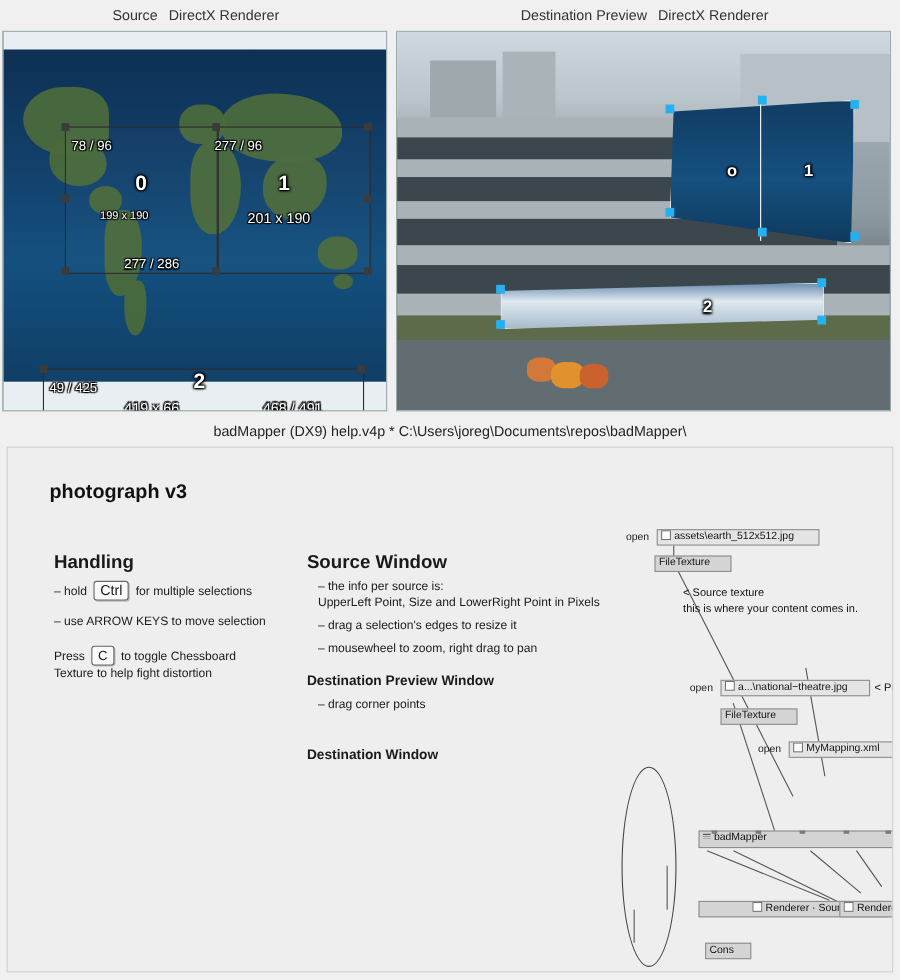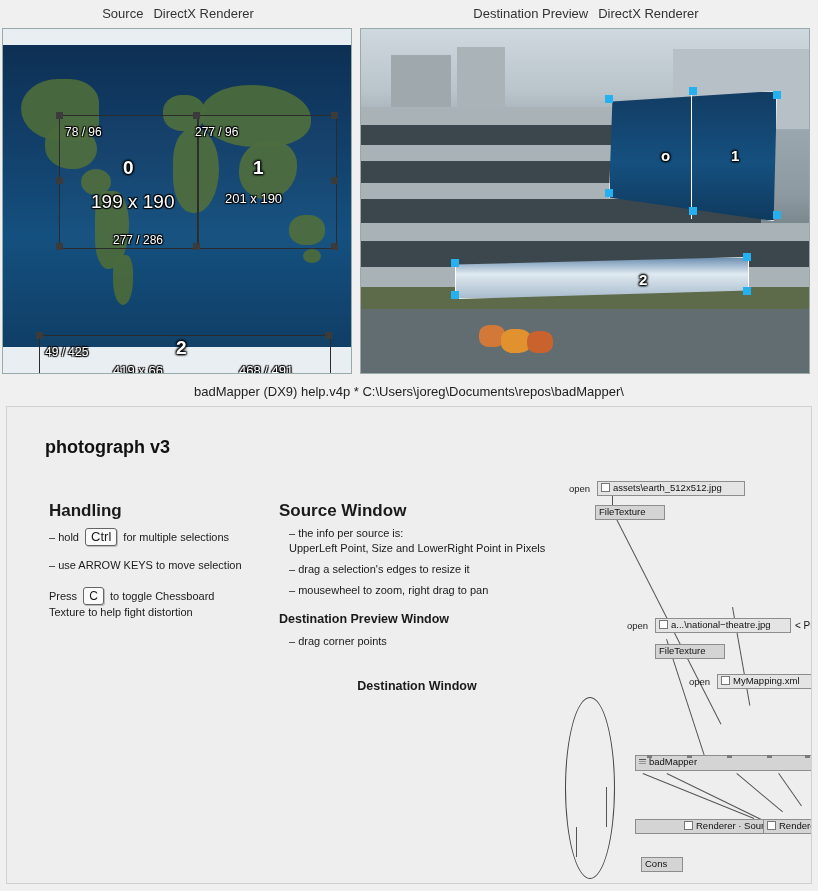--- a/index.html
+++ b/index.html
@@ -106,21 +106,21 @@
       <div class="handle" style="left:53px;top:148px;"></div>
       <div class="handle" style="left:328px;top:148px;"></div>
       <div class="handle" style="left:53px;top:214px;"></div>
       <div class="handle" style="left:190px;top:214px;"></div>
       <div class="handle" style="left:328px;top:214px;"></div>
 
       <div class="lbl" style="left:62px;top:96px;">78 / 96</div>
       <div class="lbl" style="left:192px;top:96px;">277 / 96</div>
       <div class="bignum" style="left:120px;top:128px;">0</div>
       <div class="bignum" style="left:250px;top:128px;">1</div>
-      <div class="lbl" style="left:88px;top:162px;font-size:19px;">199 x 190</div>
+      <div class="lbl" style="left:88px;top:162px;font-size:10px;">199 x 190</div>
       <div class="lbl" style="left:222px;top:162px;font-size:13px;">201 x 190</div>
       <div class="lbl" style="left:110px;top:204px;">277 / 286</div>
       <div class="lbl" style="left:248px;top:204px;"></div>
 
       <div class="shape" style="left:36px;top:306px;width:290px;height:46px;"></div>
       <div class="handle" style="left:33px;top:303px;"></div>
       <div class="handle" style="left:322px;top:303px;"></div>
 
       <div class="lbl" style="left:42px;top:316px;">49 / 425</div>
       <div class="bignum" style="left:173px;top:308px;">2</div>
@@ -210,21 +210,21 @@
      UpperLeft Point, Size and LowerRight Point in Pixels</li>
       <li>– drag a selection's edges to resize it</li>
       <li>– mousewheel to zoom, right drag to pan</li>
     </ul>
 
     <div class="sub">Destination Preview Window</div>
     <ul style="padding-left:10px;">
       <li>– drag corner points</li>
     </ul>
 
-    <div class="sub" style="margin-top:30px;text-align:center;">Destination Window</div>
+    <div class="sub" style="margin-top:30px;">Destination Window</div>
   </div>
 
   <div class="graph">
 
     <div class="wire" style="left:66px;top:88px;width:20px;transform:rotate(90deg);"></div>
     <div class="wire" style="left:70px;top:112px;width:230px;transform:rotate(63deg);"></div>
     <div class="wire" style="left:120px;top:232px;width:130px;transform:rotate(72deg);"></div>
     <div class="wire" style="left:186px;top:200px;width:100px;transform:rotate(80deg);"></div>
     <div class="wire" style="left:96px;top:366px;width:120px;transform:rotate(22deg);"></div>
     <div class="wire" style="left:120px;top:366px;width:130px;transform:rotate(26deg);"></div>
@@ -235,20 +235,22 @@
 
     <div class="ellipse" style="left:18px;top:290px;width:48px;height:180px;"></div>
 
     <div class="iolabel" style="left:22px;top:76px;">open</div>
     <div class="node io" style="left:50px;top:74px;width:140px;">
       <span class="doticon"></span><span>assets\earth_512x512.jpg</span>
     </div>
     <div class="node" style="left:48px;top:98px;width:62px;">
       <span>FileTexture</span>
     </div>
+    <div class="note" style="left:74px;top:126px;">&lt; Source texture
+  this is where your content comes in.</div>
 
     <div class="iolabel" style="left:80px;top:213px;">open</div>
     <div class="node io" style="left:108px;top:211px;width:128px;">
       <span class="doticon"></span><span>a...\national−theatre.jpg</span>
     </div>
     <div class="note" style="left:248px;top:212px;">&lt; Pr</div>
     <div class="node" style="left:108px;top:237px;width:62px;">
       <span>FileTexture</span>
     </div>
 

